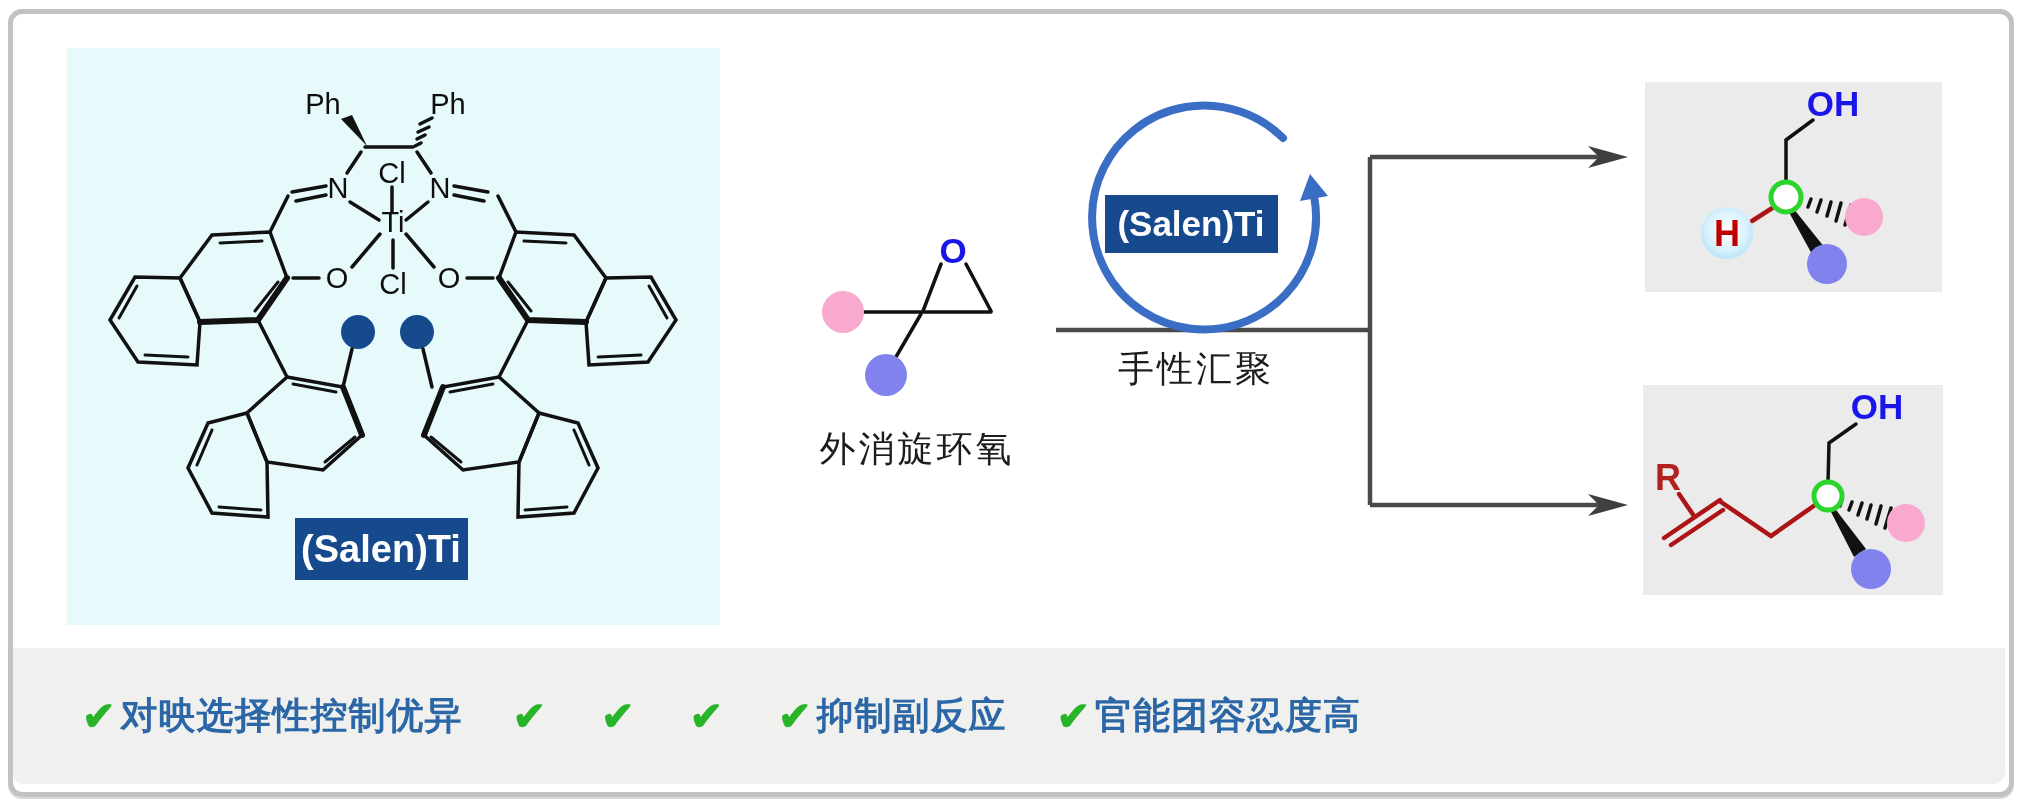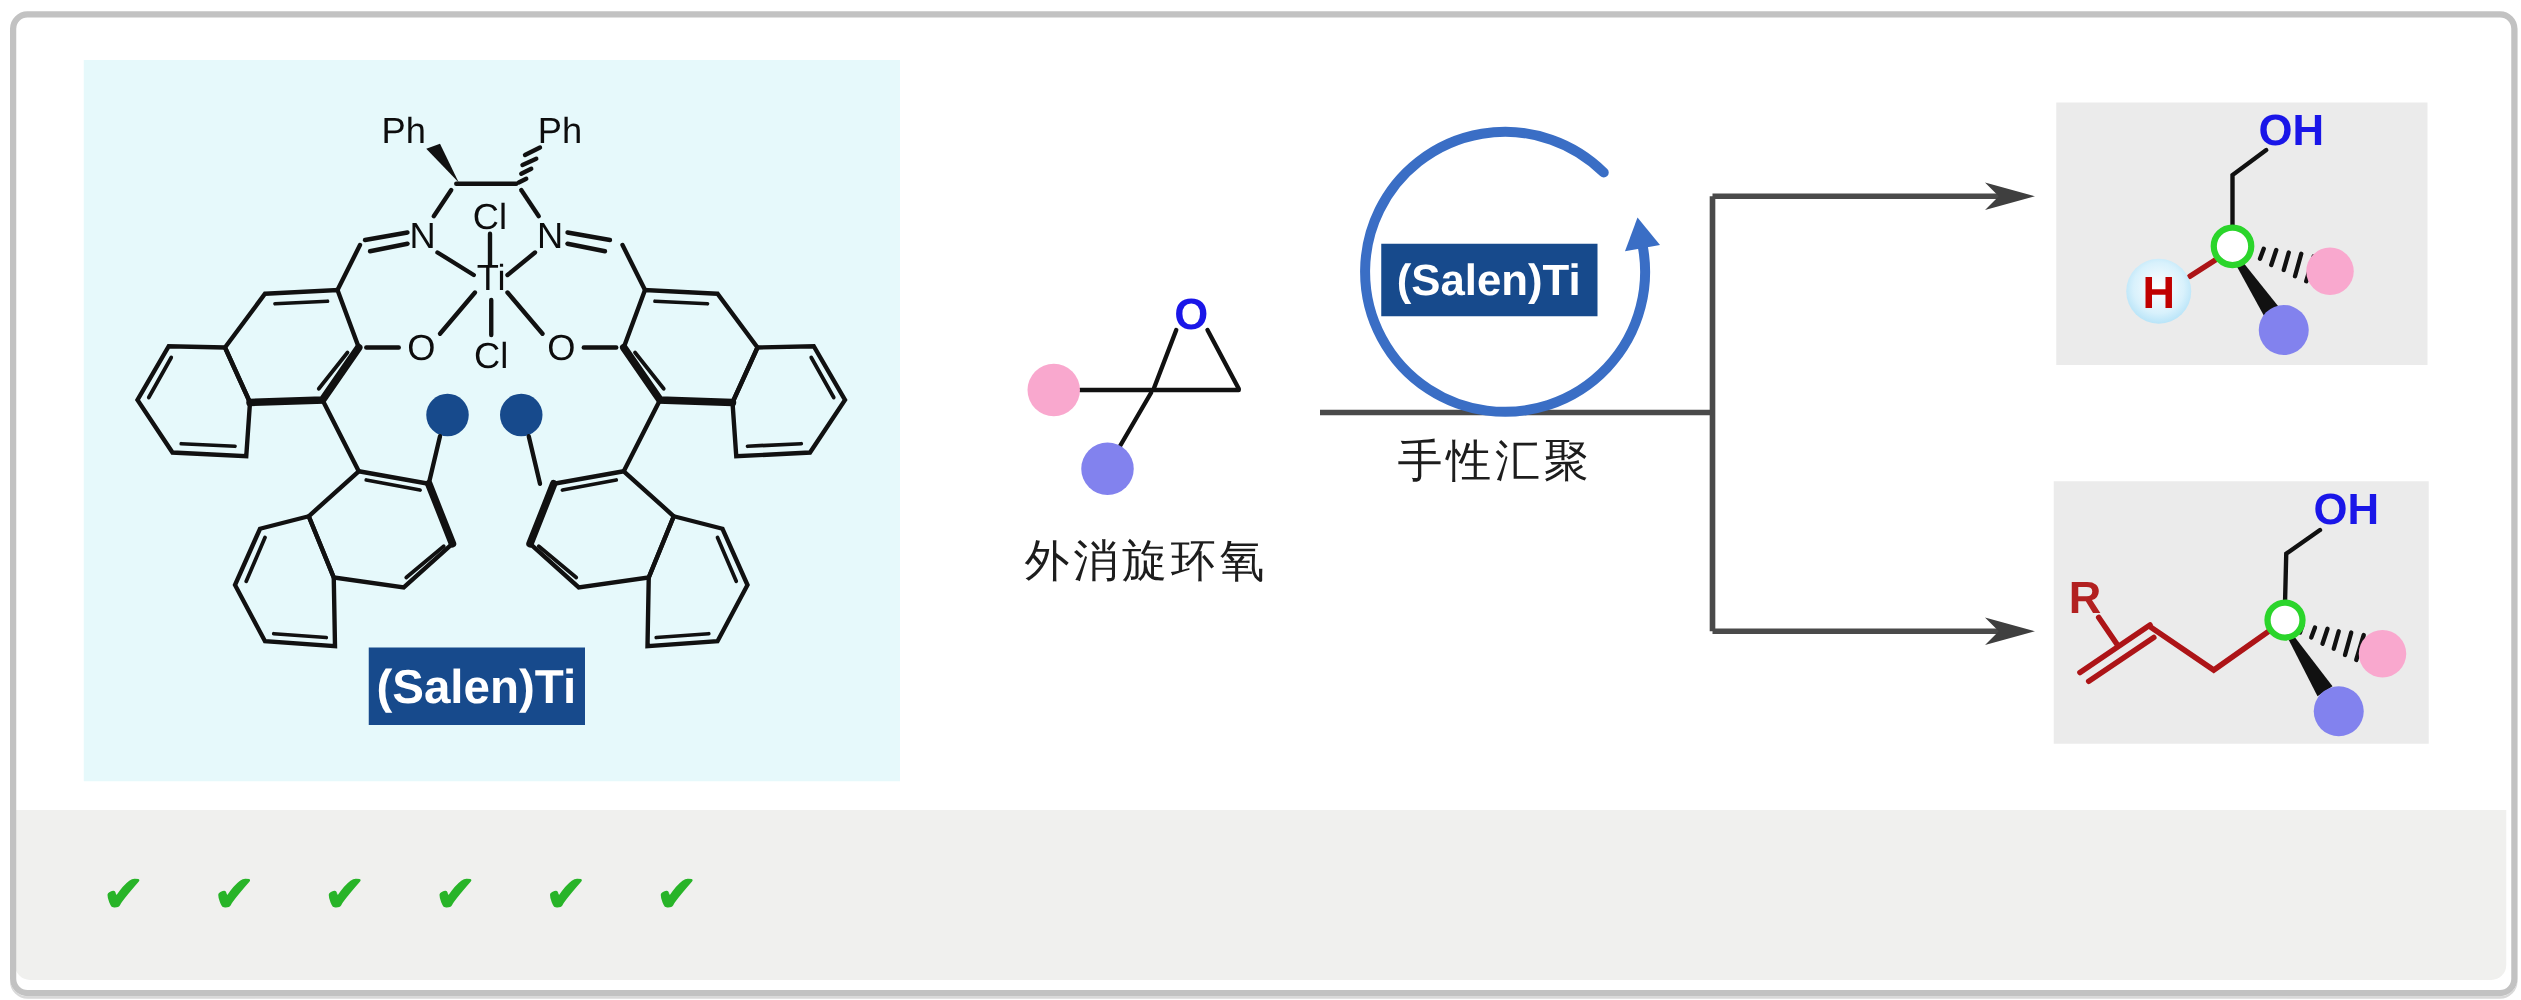--- a/index.html
+++ b/index.html
@@ -40,35 +40,38 @@
 </head>
 <body>
 
 <div id="stage">
 
   <div class="cyan-panel"></div>
 
   <div class="benefits-bar">
     <span class="benefit">
       <span class="check">✔</span>
-    </span>
-    <span class="benefit">
-      <span class="check">✔</span>
-    </span>
-    <span class="benefit">
-      <span class="check">✔</span>
-    </span>
-    <span class="benefit">
-      <span class="check">✔</span>
-    </span>
-    <span class="benefit">
-      <span class="check">✔</span>
-    </span>
-    <span class="benefit">
-      <span class="check">✔</span>
+      <span>对映选择性控制优异</span>
+    </span>
+    <span class="benefit">
+      <span class="check">✔</span>
+    </span>
+    <span class="benefit">
+      <span class="check">✔</span>
+    </span>
+    <span class="benefit">
+      <span class="check">✔</span>
+    </span>
+    <span class="benefit">
+      <span class="check">✔</span>
+      <span>抑制副反应</span>
+    </span>
+    <span class="benefit">
+      <span class="check">✔</span>
+      <span>官能团容忍度高</span>
     </span>
   </div>
 
   <div class="card-border"></div>
 
   <svg id="art" width="2017" height="800" viewBox="0 0 2017 800">
     <defs>
       <radialGradient id="haloGrad" cx="50%" cy="45%" r="60%">
         <stop offset="0%" stop-color="#ffffff"></stop>
         <stop offset="65%" stop-color="#d8f1fc"></stop>

